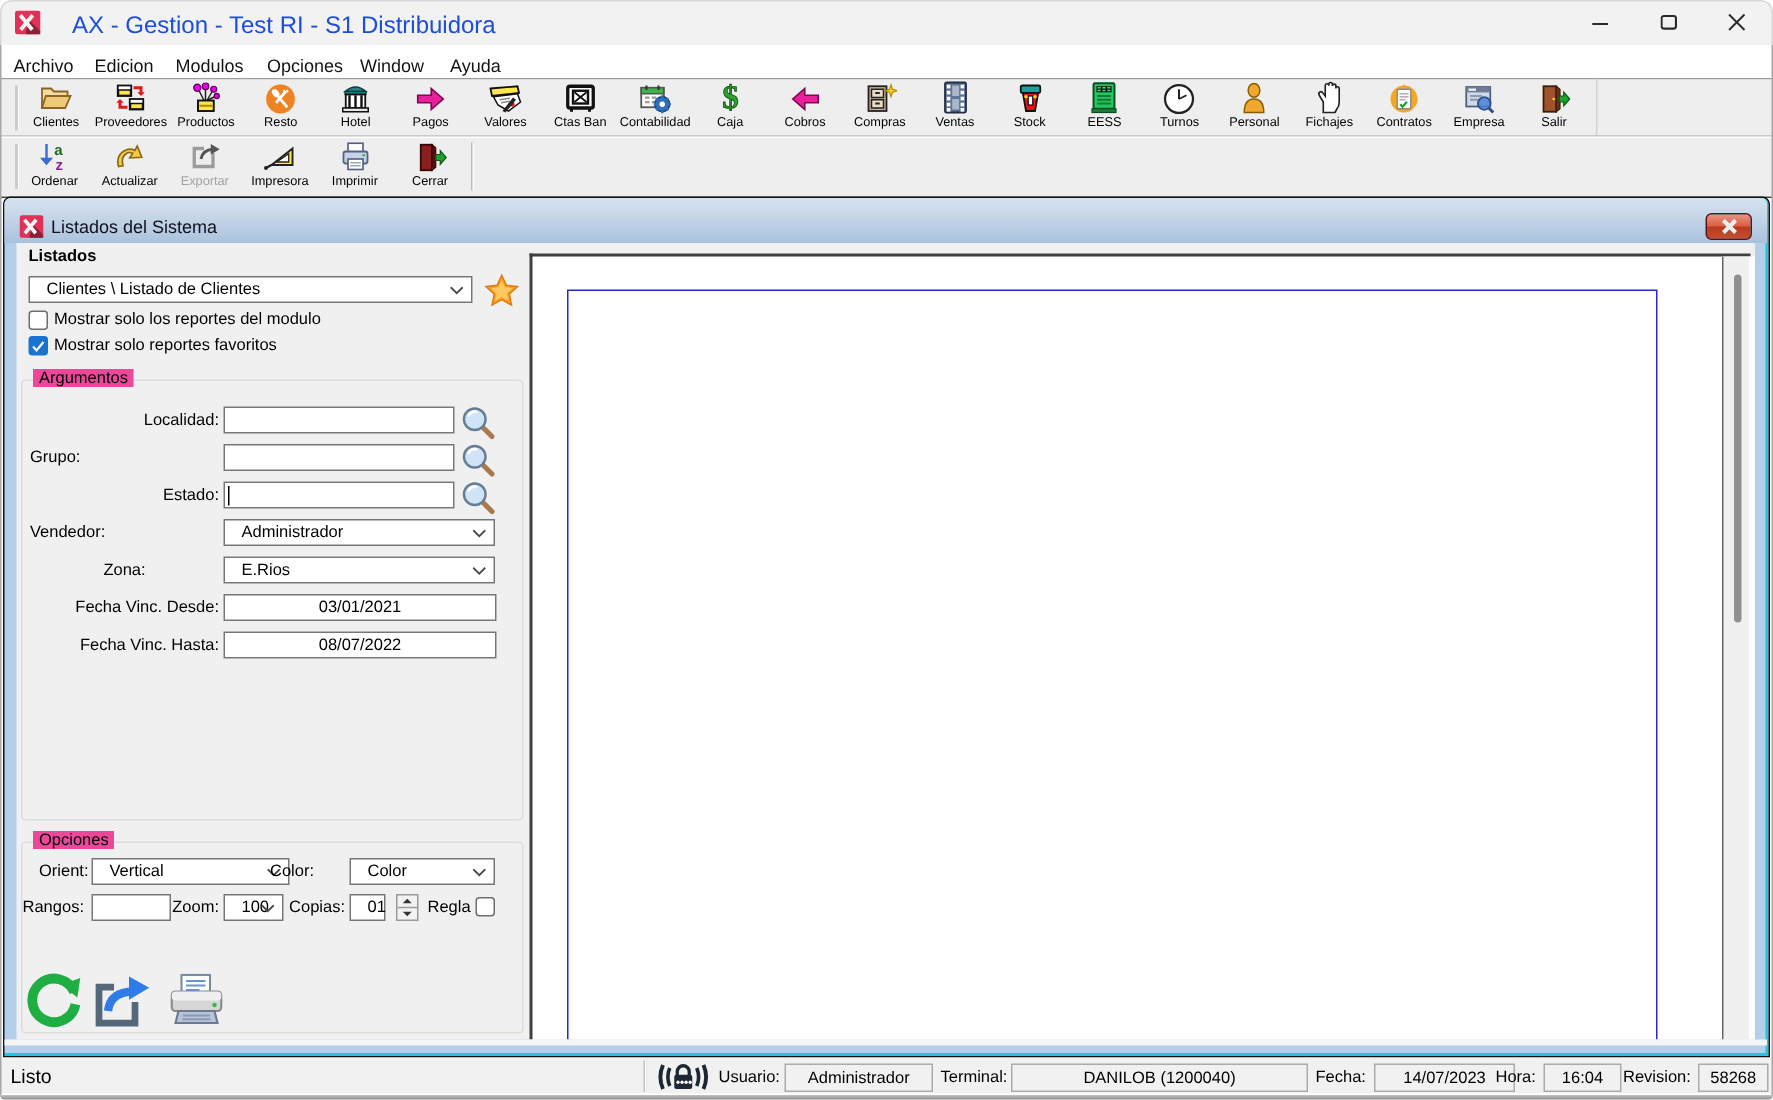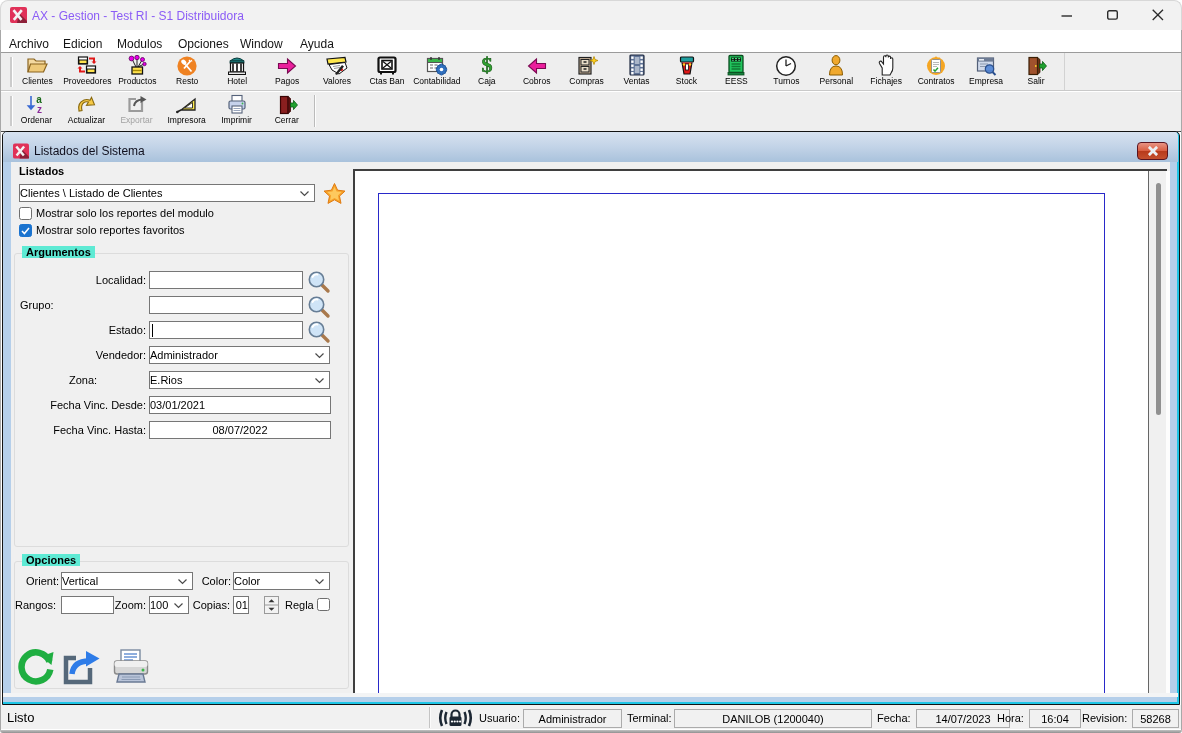--- a/index.html
+++ b/index.html
@@ -1,39 +1,39 @@
 <!DOCTYPE html>
 <html><head><meta charset="utf-8"><style>
 html,body{margin:0;padding:0}
 body{width:1182px;height:733px;position:relative;font-family:"Liberation Sans",sans-serif;background:#fff;overflow:hidden}
 .a{position:absolute}
 .tbar{left:0;top:0;width:1182px;height:30px;background:#f2f2f2;border-radius:8px 8px 0 0;border:1px solid #d8d8d8;border-bottom:none;box-sizing:border-box}
-.ttl{left:32px;top:8.5px;font-size:12px;color:#8b5cf6}
+.ttl{left:48px;top:8.5px;font-size:16px;color:#1d4ed8}
 .menu{left:0;top:30px;width:1182px;height:22px;background:#fff}
 .mi{top:37px;font-size:12px;color:#141414}
 .mline{left:0;top:52px;width:1182px;height:1px;background:#9b9b9b}
 .tb1{left:0;top:53px;width:1182px;height:38px;background:#eeeeee;border-bottom:1px solid #c9c9c9;box-sizing:border-box}
 .tb2{left:0;top:92px;width:1182px;height:38.5px;background:#eeeeee}
 .tbdark{left:0;top:130.5px;width:1182px;height:1.5px;background:#4a4a4a}
 .grip{width:2px;background:#cccccc;border-right:1px solid #fff}
 .tbtn{width:50px;height:37px}
 .tbtn svg{display:block;margin:0 auto}
 .tl{position:absolute;left:-8px;right:-8px;top:23px;text-align:center;font-size:8.5px;color:#000}
 .child{left:2px;top:130.6px;width:1177.6px;height:574.9px;background:#b5cfea;border:1.4px solid #121212;border-radius:5px 5px 0 0;box-sizing:border-box;box-shadow:inset -2px -2px 0 0 #1fc6e6}
 .cbar{left:3.4px;top:132px;width:1175px;height:30px;background:linear-gradient(#d7e2f0 0%,#c2d3e7 50%,#a9c2dc 100%);border-radius:4px 4px 0 0}
 .cbg{left:11px;top:162px;width:1159px;height:531px;background:#f0f0f0}
 .ctext{left:34px;top:144px;font-size:12px;color:#10101e}
 .prev{left:353px;top:169px;width:814px;height:524px;background:#fff;border-top:2px solid #3f3f3f;border-left:2px solid #3f3f3f;box-sizing:border-box;overflow:hidden}
 .track{left:1147.5px;top:171px;width:18.5px;height:522px;background:#f0f0f0;border-left:1px solid #666;box-sizing:border-box}
 .thumb{left:1155.5px;top:183px;width:5px;height:232px;background:#909090;border-radius:2.5px}
 .lb{font-size:11px;color:#000}
 .bold{font-weight:bold}
-.in{background:#fff;border:1px solid #767676;box-sizing:border-box;height:18px;font-size:11px;line-height:16px;padding:0 0;color:#000}
+.in{background:#fff;border:1px solid #767676;box-sizing:border-box;height:18px;font-size:11px;line-height:16px;padding:0 11px;color:#000}
 .grp{border:1px solid #dcdcdc;border-radius:3px;box-sizing:border-box}
-.gl{font-weight:bold;font-size:11px;background:#5eead4;padding:0 4px}
+.gl{font-weight:normal;font-size:11px;background:#ec4899;padding:0 4px}
 .cb{width:13px;height:13px;background:#fff;border:1px solid #6e6e6e;border-radius:2.5px;box-sizing:border-box}
 .st{left:0;top:705.4px;width:1182px;height:24px;background:#f1f1f1}
 .sb{border:1px solid #ababab;height:19.5px;top:708.5px;text-align:center;font-size:11px;line-height:18px;box-sizing:border-box;color:#000}
 .sl{font-size:11px;top:712px;color:#000}
 .bot{left:0;top:729.6px;width:1182px;height:3.4px;background:linear-gradient(#c2c2c2,#909090);border-radius:0 0 6px 6px}
 .eL{left:0;top:30px;width:1px;height:700px;background:#a8a8a8}
 .eR{left:1181px;top:30px;width:1px;height:700px;background:#a8a8a8}
 </style></head><body>
 
 <div class="a tbar"></div>
@@ -428,40 +428,40 @@
       <path d="M6.5 8 q1.5-3 5-2.5" stroke="#fff" stroke-width="1.8" fill="none" stroke-linecap="round"></path>
     </svg></div>
 <div class="a lb" style="left:20px;top:323.5px;width:126px;text-align:right">Estado:</div>
 <div class="a in" style="left:149px;top:321px;width:154px"></div>
 <div class="a" style="left:152px;top:323.5px;width:1px;height:13px;background:#000"></div>
 <div class="a" style="left:306px;top:319px;width:25px;height:25px"><svg width="25" height="25" viewBox="0 0 25 25">
       <path d="M15.5 15.5 L22 22" stroke="#a9794c" stroke-width="3.4" stroke-linecap="round"></path>
       <circle cx="10.5" cy="10.5" r="7.2" fill="#cfe4f7" stroke="#667d95" stroke-width="1.6"></circle>
       <path d="M6.5 8 q1.5-3 5-2.5" stroke="#fff" stroke-width="1.8" fill="none" stroke-linecap="round"></path>
     </svg></div>
-<div class="a lb" style="left:20px;top:348.5px;width:126px;text-align:right">Vendedor:</div>
+<div class="a lb" style="left:20px;top:348.5px;width:126px;">Vendedor:</div>
 <div class="a in" style="left:149px;top:346px;width:181px">Administrador<svg width="9" height="6" viewBox="0 0 9 6" style="position:absolute;right:5px;top:6px">
       <path d="M0.5 0.5 L4.5 4.5 L8.5 0.5" fill="none" stroke="#4a4a4a" stroke-width="1.2"></path>
     </svg></div>
 <div class="a lb" style="left:20px;top:373.5px;width:126px;text-align:center">Zona:</div>
 <div class="a in" style="left:149px;top:371px;width:181px">E.Rios<svg width="9" height="6" viewBox="0 0 9 6" style="position:absolute;right:5px;top:6px">
       <path d="M0.5 0.5 L4.5 4.5 L8.5 0.5" fill="none" stroke="#4a4a4a" stroke-width="1.2"></path>
     </svg></div>
 <div class="a lb" style="left:20px;top:398.5px;width:126px;text-align:right">Fecha Vinc. Desde:</div>
-<div class="a in" style="left:149px;top:396px;width:182px;">03/01/2021</div>
+<div class="a in" style="left:149px;top:396px;width:182px;text-align:center">03/01/2021</div>
 <div class="a lb" style="left:20px;top:423.5px;width:126px;text-align:right">Fecha Vinc. Hasta:</div>
 <div class="a in" style="left:149px;top:421px;width:182px;text-align:center">08/07/2022</div>
 
 <div class="a grp" style="left:14px;top:561px;width:335px;height:128px"></div>
 <div class="a gl" style="left:22px;top:554px">Opciones</div>
 <div class="a lb" style="left:10px;top:574.5px;width:49px;text-align:right">Orient:</div>
 <div class="a in" style="left:61px;top:572px;width:132px">Vertical<svg width="9" height="6" viewBox="0 0 9 6" style="position:absolute;right:5px;top:6px">
       <path d="M0.5 0.5 L4.5 4.5 L8.5 0.5" fill="none" stroke="#4a4a4a" stroke-width="1.2"></path>
     </svg></div>
-<div class="a lb" style="left:180px;top:574.5px;width:51px;text-align:right">Color:</div>
+<div class="a lb" style="left:180px;top:574.5px;width:51px;text-align:left">Color:</div>
 <div class="a in" style="left:233px;top:572px;width:97px">Color<svg width="9" height="6" viewBox="0 0 9 6" style="position:absolute;right:5px;top:6px">
       <path d="M0.5 0.5 L4.5 4.5 L8.5 0.5" fill="none" stroke="#4a4a4a" stroke-width="1.2"></path>
     </svg></div>
 <div class="a lb" style="left:8px;top:598.5px;width:48px;text-align:right">Rangos:</div>
 <div class="a in" style="left:61px;top:596px;width:53px"></div>
 <div class="a lb" style="left:98px;top:598.5px;width:48px;text-align:right">Zoom:</div>
 <div class="a in" style="left:149px;top:596px;width:40px">100<svg width="9" height="6" viewBox="0 0 9 6" style="position:absolute;right:5px;top:6px">
       <path d="M0.5 0.5 L4.5 4.5 L8.5 0.5" fill="none" stroke="#4a4a4a" stroke-width="1.2"></path>
     </svg></div>
 <div class="a lb" style="left:182px;top:598.5px;width:48px;text-align:right">Copias:</div>

